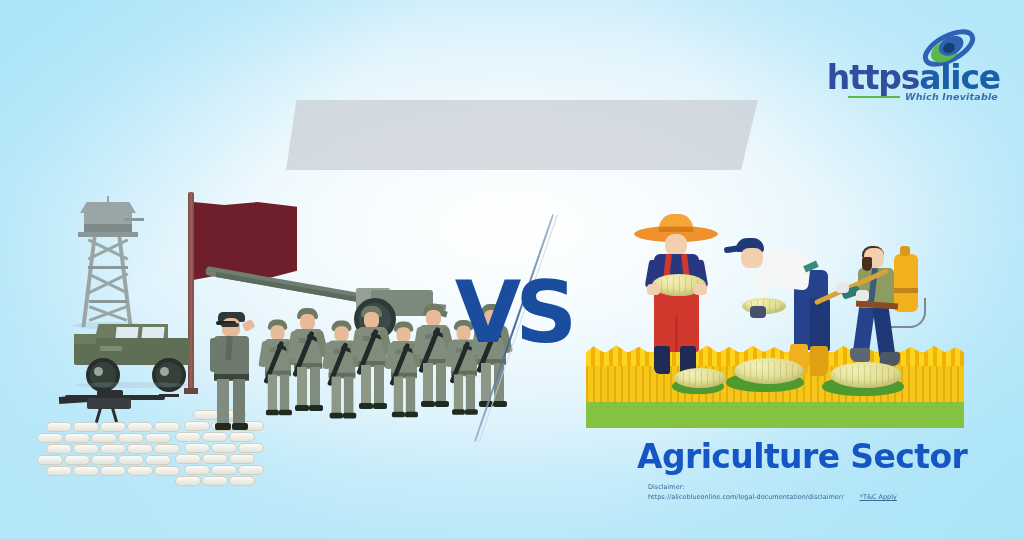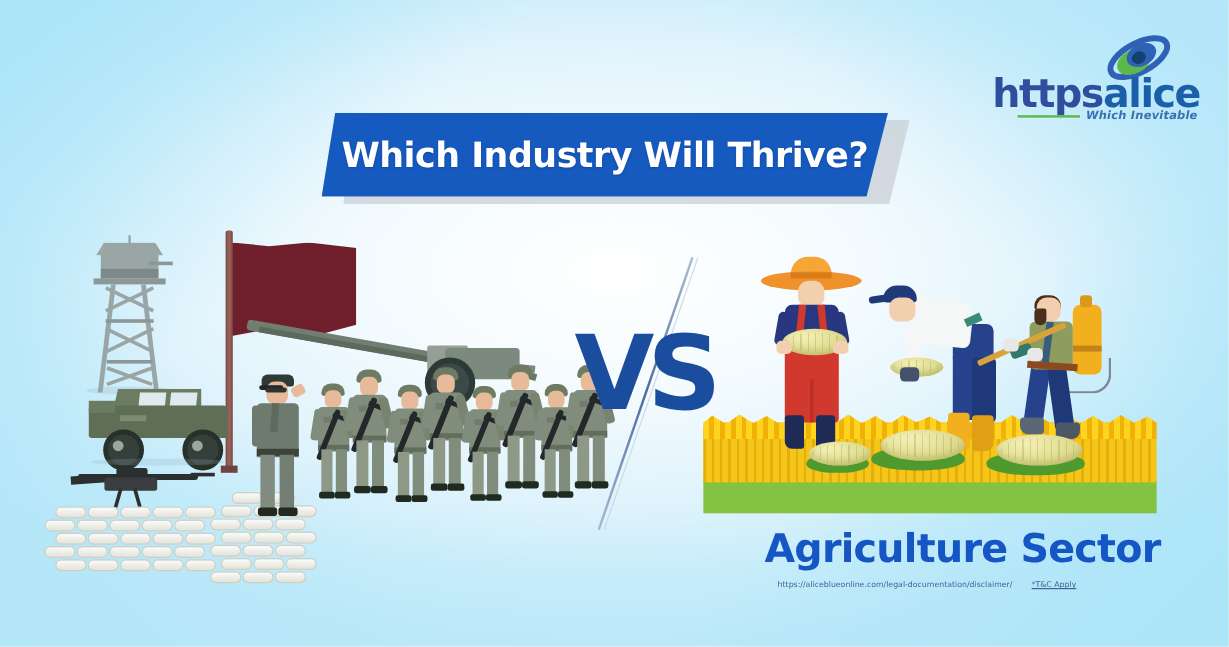--- a/index.html
+++ b/index.html
@@ -55,21 +55,21 @@
     display:flex;align-items:center;justify-content:center;
   }
   #banner-title{
     color:#ffffff;font-size:29px;font-weight:700;letter-spacing:-.4px;
     font-family:"DejaVu Sans", sans-serif;
     text-shadow:0 1px 2px rgba(0,0,0,.18);
     white-space:nowrap;
   }
 
   
-  #vs-wrap{position:absolute;left:476px;top:212px;width:122px;height:230px;}
+  #vs-wrap{position:absolute;left:452px;top:212px;width:122px;height:230px;}
   #vs-line{
     position:absolute;left:61px;top:-4px;width:2px;height:240px;
     background:linear-gradient(to bottom,#9fb2c9,#2b4f8e,#9fb2c9);
     transform:rotate(19deg);transform-origin:50% 50%;opacity:.85;
   }
   #vs-line2{
     position:absolute;left:66px;top:-4px;width:1px;height:240px;
     background:#c6d2e2;transform:rotate(19deg);transform-origin:50% 50%;opacity:.8;
   }
   #vs-text{
@@ -298,23 +298,20 @@
       <span class="alice">https</span><span class="blue">alice</span>
     </div>
     <div class="tagrow">
       <span class="tagline-rule"></span>
       <span class="tagline">Which Inevitable</span>
     </div>
   </div>
 
   <div id="banner-wrap">
     <div id="banner-shadow"></div>
-    <div id="banner">
-      <span id="banner-title">Which Industry Will Thrive?</span>
-    </div>
   </div>
 
   <div id="defence">
 
     <div id="tower">
       <div class="antenna"></div>
       <div class="roof"></div>
       <div class="cab"></div>
       <div class="cab-dark"></div>
       <div class="gunbar"></div>
@@ -662,19 +659,20 @@
     <div class="melon" style="left:88px;top:172px;width:52px;height:20px;"></div>
     <div class="leaf" style="left:140px;top:176px;width:78px;height:20px;"></div>
     <div class="melon" style="left:148px;top:162px;width:70px;height:26px;"></div>
     <div class="leaf" style="left:236px;top:180px;width:82px;height:20px;"></div>
     <div class="melon" style="left:244px;top:166px;width:72px;height:26px;"></div>
   </div>
 
   <div class="caption" id="caption-right">Agriculture Sector</div>
 
   <div id="disclaimer">
+    <div>Disclaimer:</div>
     <div class="row">
       <span>https://aliceblueonline.com/legal-documentation/disclaimer/</span>
       <span class="tc">*T&amp;C Apply</span>
     </div>
   </div>
 
 </div>
 
 </body></html>

